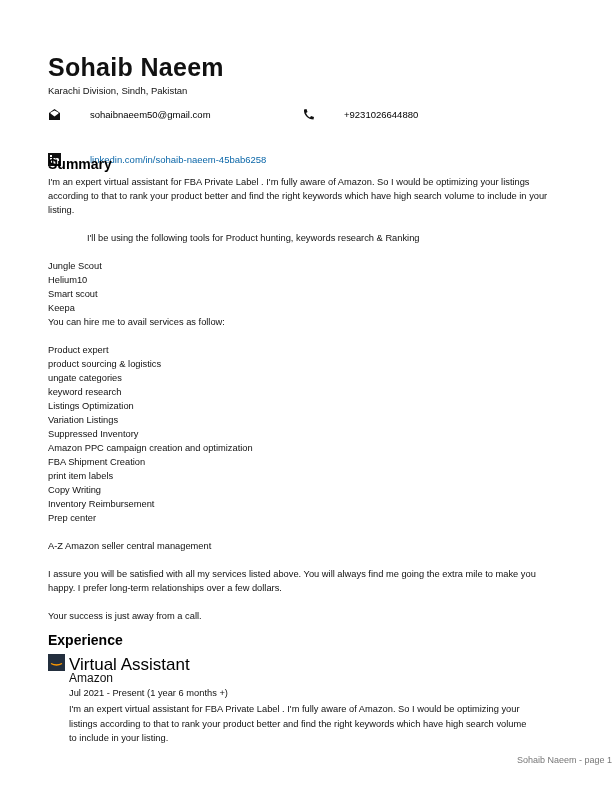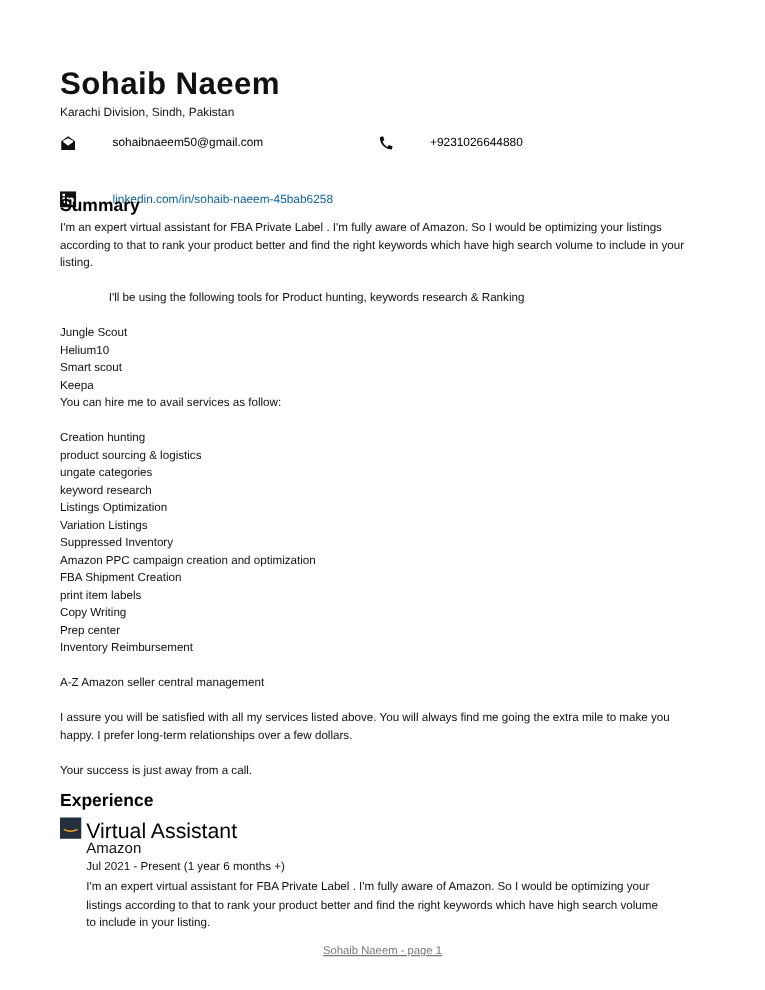--- a/index.html
+++ b/index.html
@@ -12,21 +12,21 @@
   .link { color:#0a66a8; }
   .section-title { position:absolute; left:48px; font-size:14px; font-weight:bold; margin:0; color:#000; }
   .para { position:absolute; left:48px; width:510px; font-size:9.3px; line-height:14px; margin:0; white-space:pre-line; color:#111; }
   .list { position:absolute; left:48px; font-size:9.3px; line-height:14px; margin:0; padding:0; list-style:none; color:#111; }
   .list li { margin:0; padding:0; }
   .exp-logo { position:absolute; left:48px; top:654px; width:17px; height:17px; background:#232f3e; }
   .exp-title { position:absolute; left:69px; top:655px; font-size:17px; font-weight:normal; }
   .exp-company { position:absolute; left:69px; top:671px; font-size:12px; color:#111; }
   .exp-dates { position:absolute; left:69px; top:688px; font-size:9.3px; color:#111; }
   .exp-desc { position:absolute; left:69px; top:702px; width:460px; font-size:9.3px; line-height:14.5px; color:#111; margin:0; }
-  .footer { position:absolute; left:0; width:612px; top:755px; text-align:center; font-size:9px; color:#777;text-decoration:underline; }
+  .footer { position:absolute; left:0; width:612px; top:755px; text-align:right; font-size:9px; color:#777; }
 </style>
 </head>
 <body>
 
 <h1 class="name">Sohaib Naeem</h1>
 <div class="location">Karachi Division, Sindh, Pakistan</div>
 
 <div class="contact-row" style="left:48px; top:108px;">
   <span class="icon">
     <svg width="13" height="13" viewBox="0 0 13 13">
@@ -64,33 +64,33 @@
 
 <ul class="list" style="top:259px;">
   <li>Jungle Scout</li>
   <li>Helium10</li>
   <li>Smart scout</li>
   <li>Keepa</li>
   <li>You can hire me to avail services as follow:</li>
 </ul>
 
 <ul class="list" style="top:343px;">
-  <li>Creation hunting</li>
+  <li>Product expert</li>
   <li>product sourcing &amp; logistics</li>
   <li>ungate categories</li>
   <li>keyword research</li>
   <li>Listings Optimization</li>
   <li>Variation Listings</li>
   <li>Suppressed Inventory</li>
   <li>Amazon PPC campaign creation and optimization</li>
   <li>FBA Shipment Creation</li>
   <li>print item labels</li>
   <li>Copy Writing</li>
+  <li>Inventory Reimbursement</li>
   <li>Prep center</li>
-  <li>Inventory Reimbursement</li>
 </ul>
 
 <p class="para" style="top:539px;">A-Z Amazon seller central management</p>
 <p class="para" style="top:567px;">I assure you will be satisfied with all my services listed above. You will always find me going the extra mile to make you happy. I prefer long-term relationships over a few dollars.</p>
 <p class="para" style="top:609px;">Your success is just away from a call.</p>
 
 <h2 class="section-title" style="top:632px;text-align:center;">Experience</h2>
 
 <div class="exp-logo">
   <svg width="17" height="17" viewBox="0 0 17 17">

